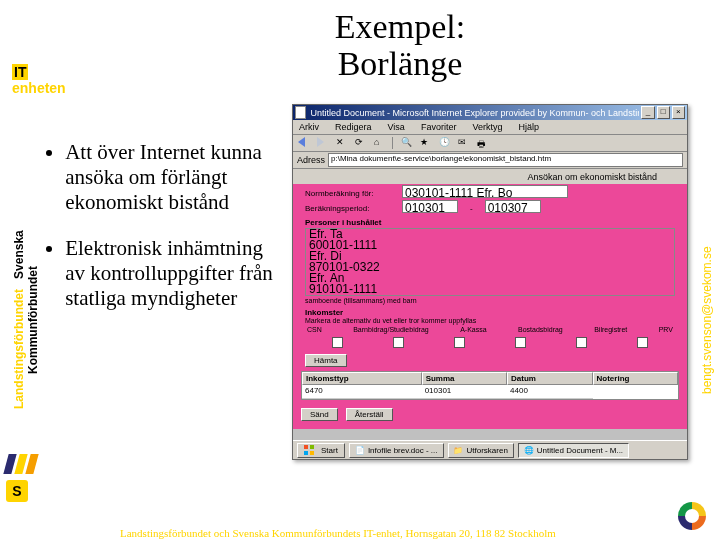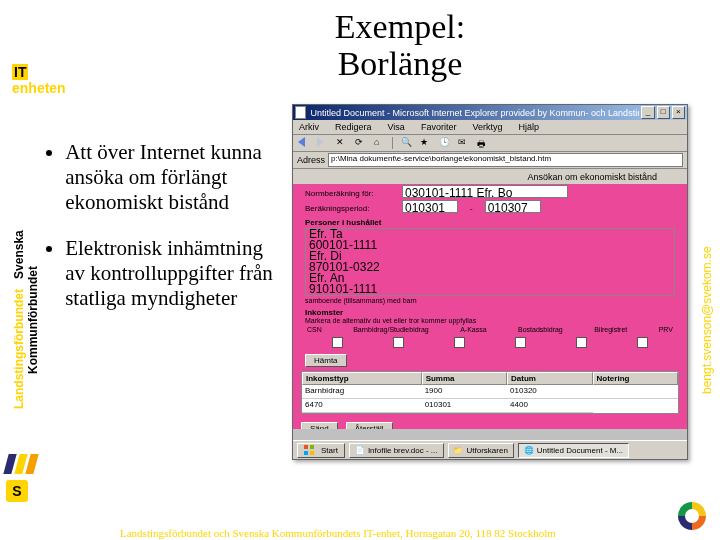--- a/index.html
+++ b/index.html
@@ -456,26 +456,20 @@
     <span class="btn3d">Hämta</span>
 
     <div class="lower-tbl">
       <div class="hdr">
         <div>Inkomsttyp</div>
         <div>Summa</div>
         <div>Datum</div>
         <div>Notering</div>
       </div>
       <div class="drow">
-        <div>Barnbidrag</div>
-        <div>1900</div>
-        <div>010320</div>
-        <div></div>
-      </div>
-      <div class="drow">
         <div>6470</div>
         <div>010301</div>
         <div>4400</div>
       </div>
     </div>
     <div class="stat-btns">
       <span class="btn3d" style="margin-left:0">Sänd</span>
       <span class="btn3d" style="margin-left:0">Återställ</span>
     </div>
   </div>

